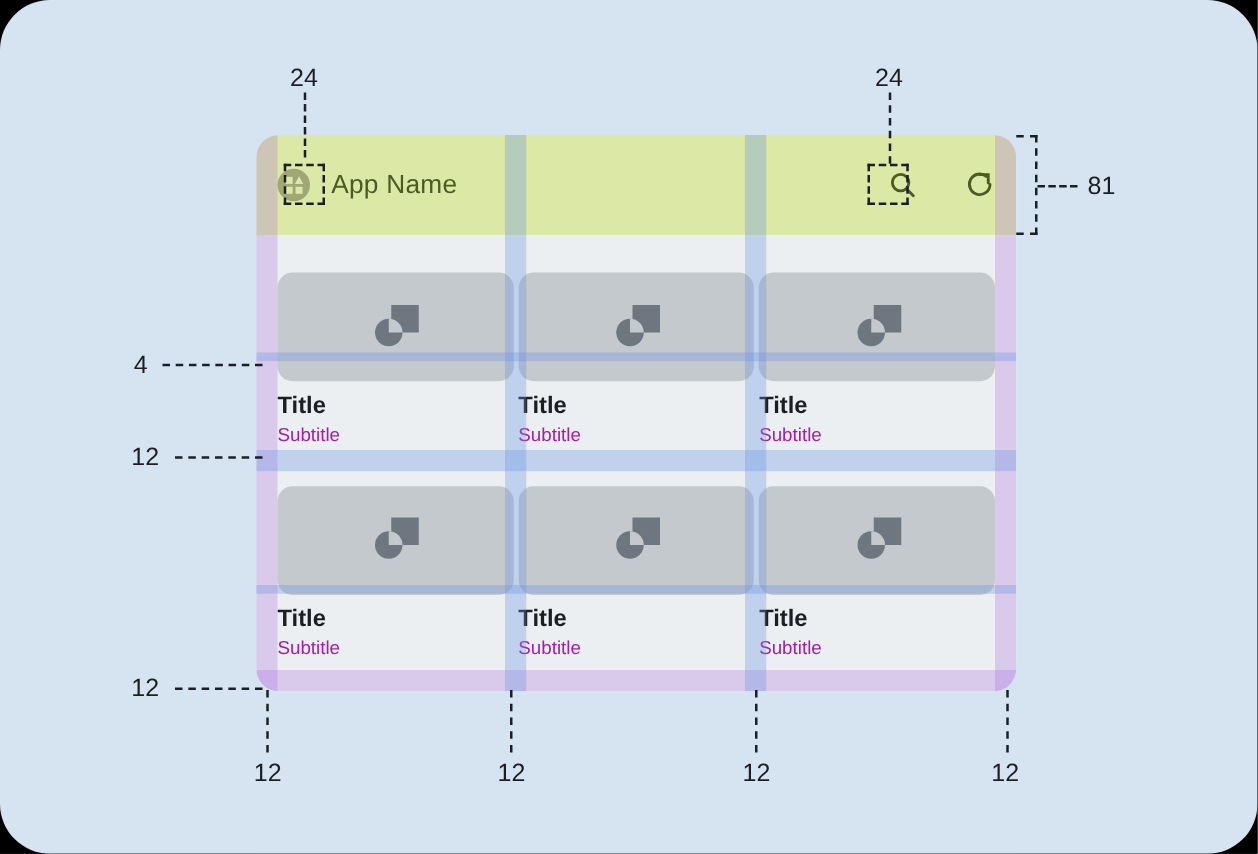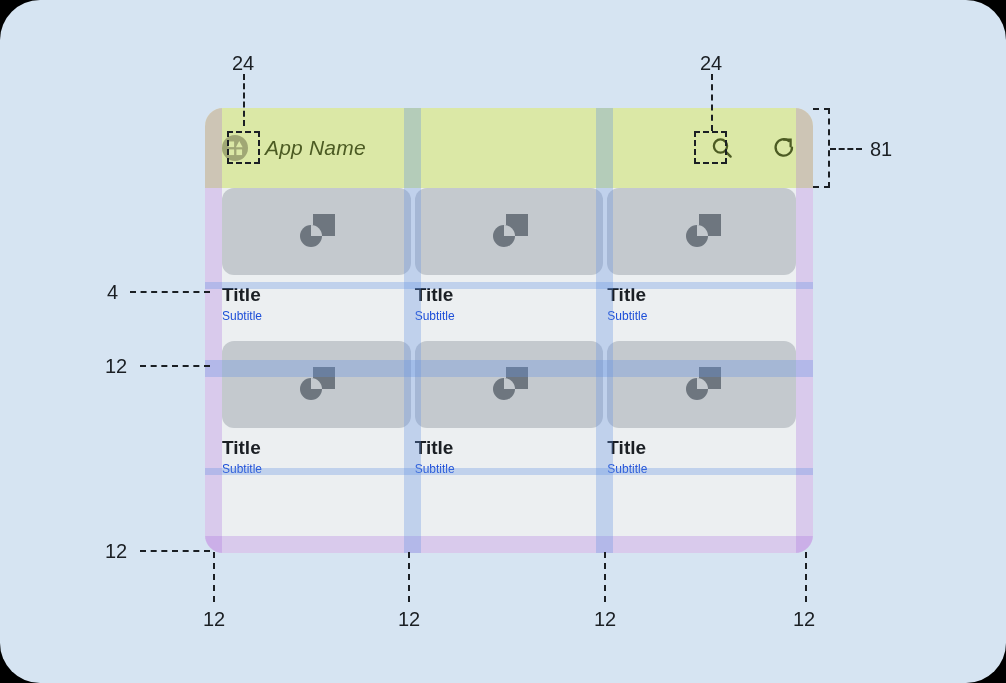--- a/index.html
+++ b/index.html
@@ -28,21 +28,20 @@
   }
 
   
   #appbar {
     position: absolute;
     left: 0; top: 0;
     width: 608px; height: 80px;
     background: #dbe8a6;
     display: flex;
     align-items: center;
-    font-style: italic;
   }
   #appbar-left {
     display: flex; align-items: center;
     margin-left: 17px;
   }
   .app-avatar {
     width: 26px; height: 26px;
     border-radius: 50%;
     background: #a0a775;
     display: flex; align-items: center; justify-content: center;
@@ -67,35 +66,36 @@
   #grid {
     position: absolute;
     left: 0; top: 80px;
     width: 608px; height: 365px;
     padding: 0 17px 0 17px;
   }
   .grid-row {
     display: flex;
     gap: 4px;
     margin-bottom: 17px;
+    margin-top: 30px;
   }
   .card { flex: 1 1 0; min-width: 0; }
   .card-media {
     height: 87px;
     background: #c4c9ce;
     border-radius: 12px;
     display: flex; align-items: center; justify-content: center;
   }
   .card-body { padding-top: 7px; }
   .card-title {
     font-size: 19px; font-weight: bold; color: #1b1f24;
     line-height: 1.35;
   }
   .card-subtitle {
-    font-size: 12px; font-weight: 400; color: #1d4ed8;
+    font-size: 15px; font-weight: 400; color: #a21caf;
     line-height: 1.4;
   }
 
   
   .ov { position: absolute; pointer-events: none; }
   .ov-purple { background: rgba(168,107,224,.28); }
   .ov-blue   { background: rgba(101,145,228,.32); }
 
   
   .ann-label {

